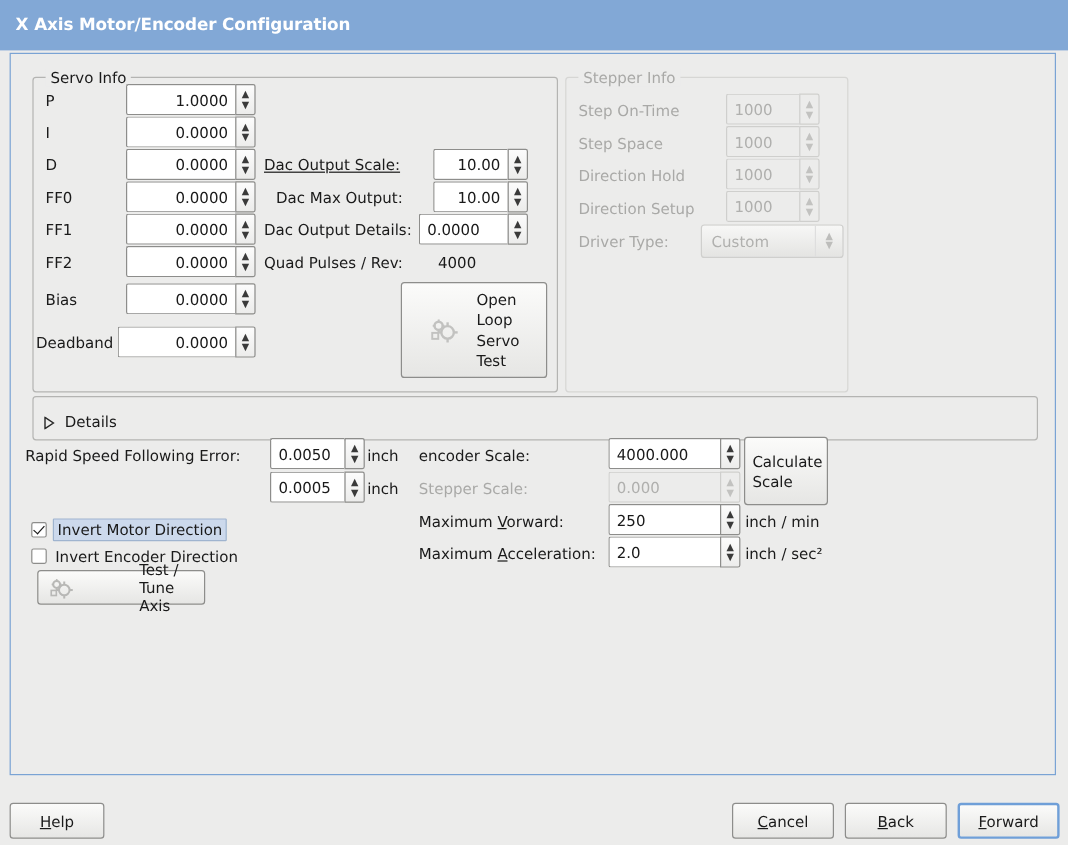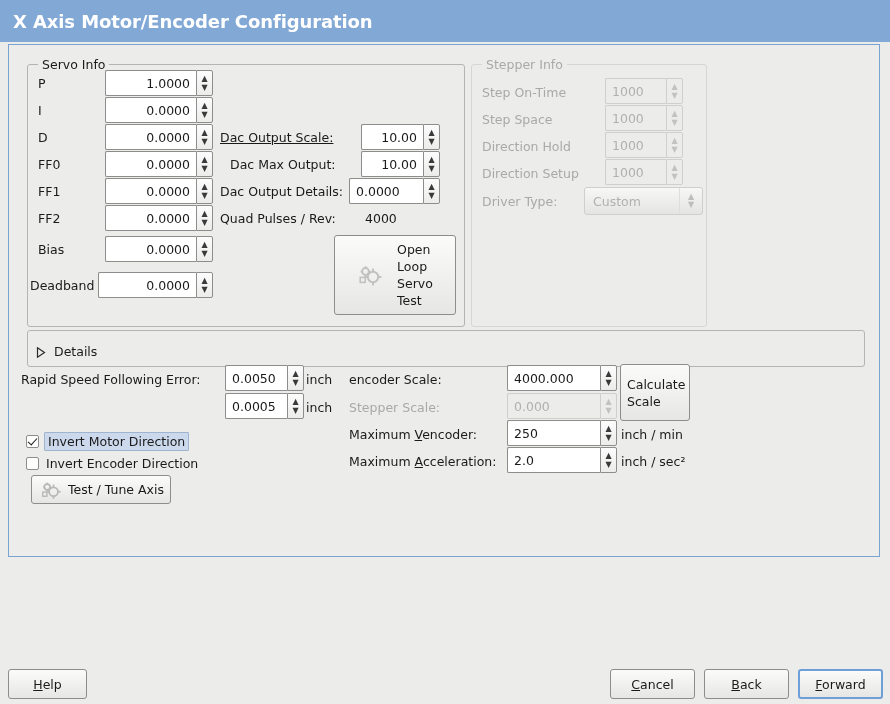--- a/index.html
+++ b/index.html
@@ -15,29 +15,29 @@
 
   
   .titlebar {
     position: absolute; left: 0; top: 0; width: 890px; height: 42px;
     background: #82a8d6;
     display: flex; align-items: center;
   }
   .titlebar-text {
     margin-left: 13px;
     color: #ffffff;
-    font-size: 18px;
+    font-size: 14px;
     font-weight: bold;
     letter-spacing: -0.1px;
   }
 
   
   .content {
     position: absolute; left: 8px; top: 44px;
-    width: 872px; height: 513px;
+    width: 872px; height: 602px;
     background: #ececeb;
     border: 1px solid #7aa3d4;
     box-sizing: border-box;
   }
 
   
   .frame {
     position: absolute;
     border: 1px solid #b4b4b2;
     border-radius: 3px;
@@ -399,21 +399,21 @@
 
     <div class="cbrow" style="left:17px; top:387px;">
       <span class="cbox checked"></span>
       <span class="cblabel sel">Invert Motor Direction</span>
     </div>
     <div class="cbrow" style="left:17px; top:411px;">
       <span class="cbox"></span>
       <span class="cblabel">Invert Encoder Direction</span>
     </div>
 
-    <div class="btn" style="left:22px; top:430px; width:140px; height:29px; justify-content:flex-start; padding-left:8px;">
+    <div class="btn" style="left:22px; top:430px; width:140px; height:29px; justify-content:flex-start; padding-left:8px;gap:48px;">
       <svg class="gear-ico" width="22" height="22" viewBox="0 0 26 26">
         <g fill="none" stroke="#b8b8b6" stroke-width="2">
           <circle cx="16" cy="15" r="5.2"></circle>
           <circle cx="8.5" cy="9.5" r="3.4"></circle>
         </g>
         <g fill="#b8b8b6">
           <rect x="15" y="6.6" width="2" height="3"></rect>
             <rect x="15" y="20.4" width="2" height="3"></rect>
           <rect x="7.6" y="14" width="3" height="2"></rect>
             <rect x="21.4" y="14" width="3" height="2"></rect>
@@ -445,21 +445,21 @@
         </div>
     </div>
 
     <div class="btn" style="left:611px; top:319px; width:70px; height:57px; justify-content:flex-start; padding-left:6px;">
       <div class="txtblock">
         <div>Calculate</div>
         <div>Scale</div>
       </div>
     </div>
 
-    <div class="lbl" style="left:340px; top:382px;"><span>Maximum </span><u>V</u><span>encoder:</span></div>
+    <div class="lbl" style="left:340px; top:382px;"><span>Maximum </span><u>V</u><span>orward:</span></div>
     <div class="spin" style="left:498px; top:375px; width:110px;">
       <div class="field left">250</div>
       <div class="stepper">
           <span class="ar">▲</span>
           <span class="ar">▼</span>
         </div>
     </div>
     <div class="lbl" style="left:612px; top:382px;">inch / min</div>
 
     <div class="lbl" style="left:340px; top:409px;"><span>Maximum </span><u>A</u><span>cceleration:</span></div>

